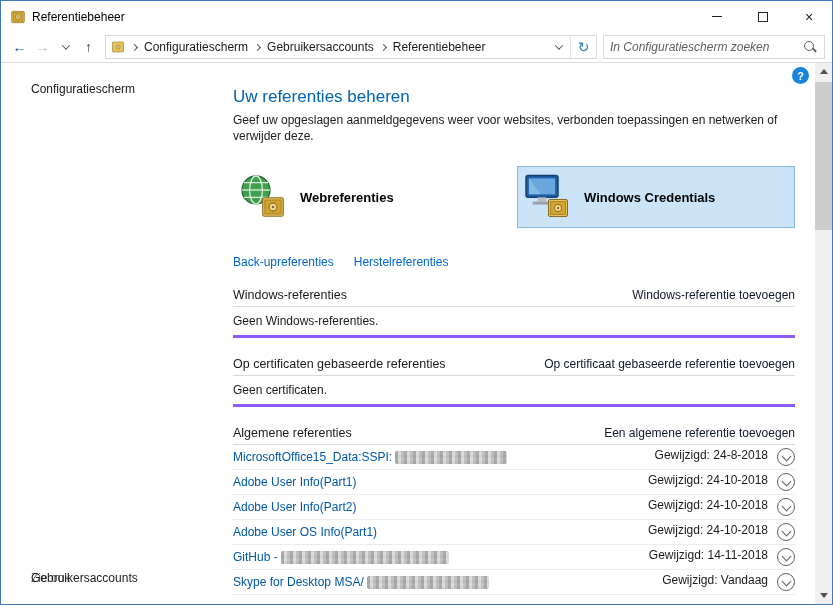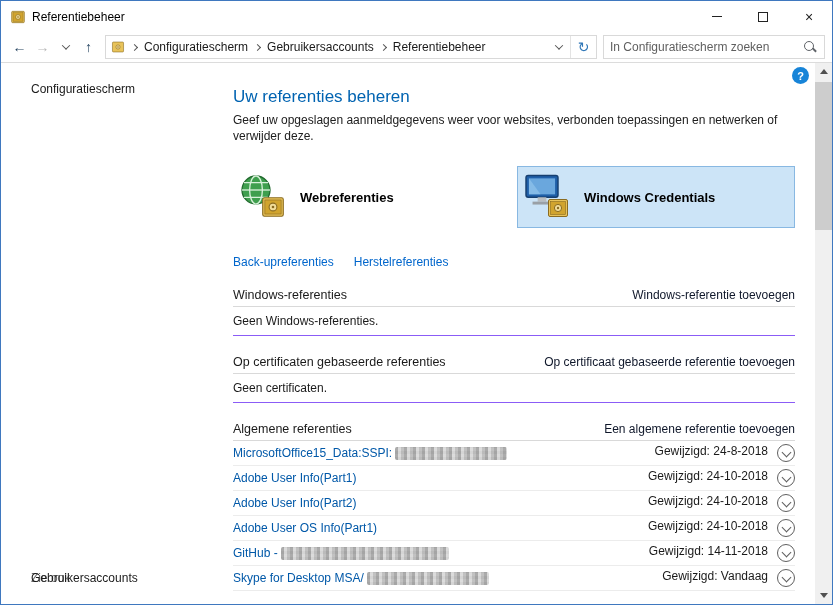--- a/index.html
+++ b/index.html
@@ -27,21 +27,21 @@
   .nav-btn.disabled { color: #b8b8b8; }
   .chev-down { width: 6px; height: 6px; border-right: 1px solid #555; border-bottom: 1px solid #555; transform: rotate(45deg) translate(-1px,-1px); }
   .chev-right { width: 5px; height: 5px; border-right: 1px solid #555; border-bottom: 1px solid #555; transform: rotate(-45deg); margin: 0 7px; flex: 0 0 auto; }
   .addressbar { display: flex; align-items: center; height: 24px; width: 492px; border: 1px solid #d9d9d9; margin-left: 5px; font-size: 12px; color: #1a1a1a; padding-left: 5px; background:#fff; }
   .crumb-icon { width: 14px; height: 14px; flex: 0 0 auto; }
   .crumb { white-space: nowrap; }
   .addr-spacer { flex: 1; }
   .addr-dd { width: 22px; height: 100%; display: flex; align-items: center; justify-content: center; }
   .refresh-btn { width: 26px; height: 100%; display: flex; align-items: center; justify-content: center; border-left: 1px solid #e3e3e3; color: #3178b8; font-size: 14px; }
   .searchbox { display: flex; align-items: center; height: 24px; border: 1px solid #d9d9d9; flex: 1; margin-left: 6px; background:#fff; }
-  .searchbox input { border: none; outline: none; flex: 1; font-size: 12px; padding: 0 6px; color: #333; font-family: "Liberation Sans", sans-serif; background: transparent; }
+  .searchbox input { border: none; outline: none; flex: 1; font-size: 12px; padding: 0 6px; color: #333; font-family: "Liberation Sans", sans-serif; background: transparent; font-style: italic; }
   .searchbox input::placeholder { color: #5f5f5f; opacity: 1; }
   .search-glyph { width: 14px; height: 14px; position: relative; margin-right: 7px; flex: 0 0 auto; }
   .search-glyph::before { content:""; position:absolute; left:1px; top:1px; width:8px; height:8px; border:1.5px solid #5f6368; border-radius:50%; }
   .search-glyph::after { content:""; position:absolute; left:9px; top:9px; width:5px; height:1.5px; background:#5f6368; transform: rotate(45deg); }
 
   
   .bodyarea { position: relative; height: 541px; background: #fff; }
   .sidebar { position: absolute; left: 0; top: 0; width: 232px; height: 100%; font-size: 12px; }
   .sidebar-home { position: absolute; left: 30px; top: 19px; color: #1a1a1a; }
   .see-also { position: absolute; left: 30px; top: 508px; color: #6d6d6d; }
@@ -59,21 +59,21 @@
   .cred-glyph .back-ic { position: absolute; left: 0; top: 0; }
   .cred-glyph .safe-ic { position: absolute; right: 2px; bottom: 0; }
 
   .link-row { margin-top: 27px; display: flex; gap: 20px; font-size: 12px; }
   .blue-link { color: #0066cc; cursor: pointer; }
 
   .section { margin-top: 19px; }
   .section-header { display: flex; justify-content: space-between; align-items: flex-end; padding-bottom: 4px; border-bottom: 1px solid #d9d9d9; }
   .section-title { font-size: 12.5px; color: #1a1a1a; }
   .section-action { font-size: 12px; color: #0f172a; }
-  .empty-row { font-size: 12px; color: #1a1a1a; padding: 7px 0 7px; border-bottom: 1px solid #8b5cf6; }
+  .empty-row { font-size: 12px; color: #1a1a1a; padding: 7px 0 7px; border-bottom: 3px solid #8b5cf6; }
 
   .cred-row { display: flex; align-items: center; height: 25px; border-bottom: 1px solid #ececec; font-size: 12px; }
   .cred-name { color: #0058a8; display: flex; align-items: center; gap: 3px; }
   .cred-right { margin-left: auto; display: flex; align-items: flex-start; gap: 9px; }
   .cred-modified { color: #1a1a1a; }
   .expand-btn { width: 18px; height: 18px; border: 1px solid #5f5f5f; border-radius: 50%; position: relative; flex: 0 0 auto; }
   .expand-btn::after { content:""; position:absolute; left:5px; top:4px; width:6px; height:6px; border-right:1px solid #5f5f5f; border-bottom:1px solid #5f5f5f; transform: rotate(45deg); }
 
   .redacted {
     display: inline-block; height: 13px; border-radius: 2px; vertical-align: middle;

